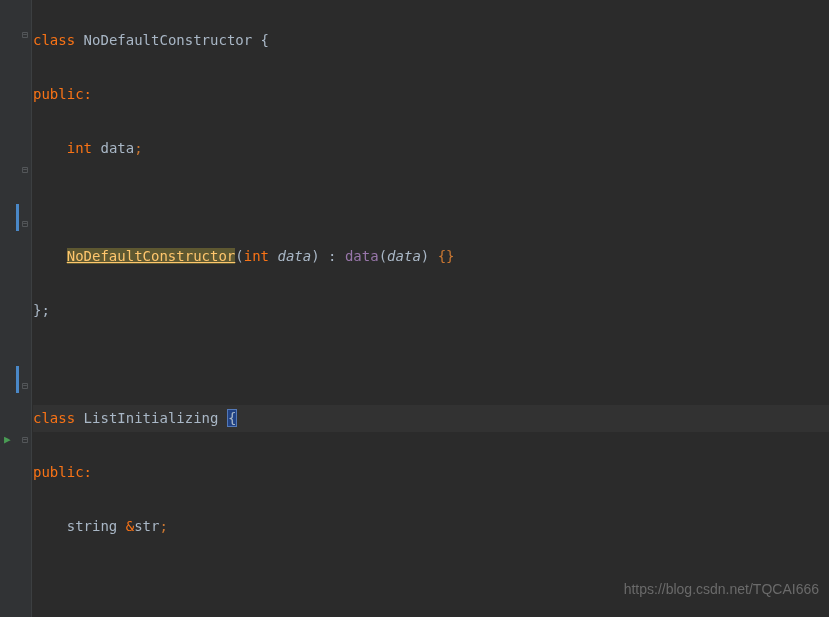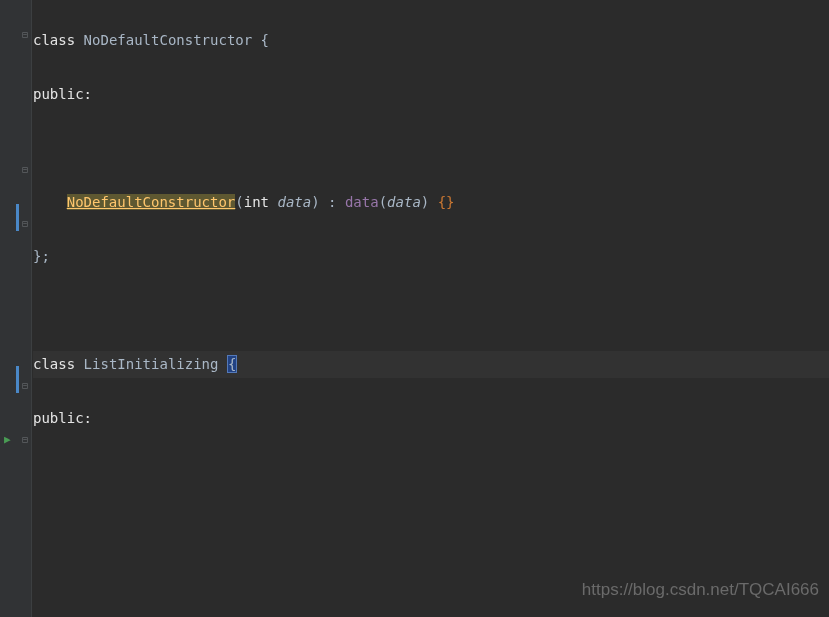--- a/index.html
+++ b/index.html
@@ -32,35 +32,35 @@
       color: #606366;
       cursor: pointer;
     }
     .code {
       margin-left: 33px;
       padding-left: 0px;
       white-space: pre;
     }
     .line { height: 27px; display: block; }
     .line-hl { background: #323232; display: block; width: 100%; }
-    .kw { color: #e5e5e5; }
+    .kw { color: #f97316; }
     .type { color: #a9b7c6; }
     .param-it { color: #a9b7c6; font-style: italic; }
     .field { color: #9876aa; }
     .brace-y { color: #cc7832; }
     .punc { color: #a9b7c6; }
     .punc-y { color: #cc7832; }
     .ctor-hl { background: #5e5831; color: #ffc66d; text-decoration: underline; }
     .sel-bracket { background: #214283; border: 1px solid #5479b8; }
     .watermark {
       position: absolute;
       right: 10px;
       bottom: 14px;
       color: #6a6a6a;
-      font-size: 17px;
+      font-size: 14px;
       font-family: Arial, sans-serif;
     }
     .run-arrow {
       position: absolute;
       left: 4px;
       color: #499c54;
       font-size: 11px;
     }
     .blue-bar {
       position: absolute;
@@ -79,26 +79,28 @@
   <div class="blue-bar" style="top:204px; height:27px;"></div>
   <span class="fold-icon" style="top:372px;">⊟</span>
   <div class="blue-bar" style="top:366px; height:27px;"></div>
   <span class="run-arrow" style="top:426px;">▶</span>
   <span class="fold-icon" style="top:426px;">⊟</span>
 </div>
 
 <div class="code">
 <span class="line"><span class="kw">class</span> <span class="type">NoDefaultConstructor</span> <span class="punc">{</span></span>
 <span class="line"><span class="kw">public:</span></span>
+<span class="line">    <span class="kw">int</span> <span class="type">data</span><span class="punc-y">;</span></span>
 <span class="line"> </span>
 <span class="line">    <span class="ctor-hl">NoDefaultConstructor</span><span class="punc">(</span><span class="kw">int</span> <span class="param-it">data</span><span class="punc">)</span> <span class="punc">:</span> <span class="field">data</span><span class="punc">(</span><span class="param-it">data</span><span class="punc">)</span> <span class="brace-y">{}</span></span>
 <span class="line"><span class="punc">};</span></span>
 <span class="line"> </span>
 <span class="line line-hl"><span class="kw">class</span> <span class="type">ListInitializing</span> <span class="sel-bracket">{</span></span>
 <span class="line"><span class="kw">public:</span></span>
+<span class="line">    <span class="type">string</span> <span class="kw">&amp;</span><span class="type">str</span><span class="punc-y">;</span></span>
 
 
 
 
 
 
 
 
 
 

